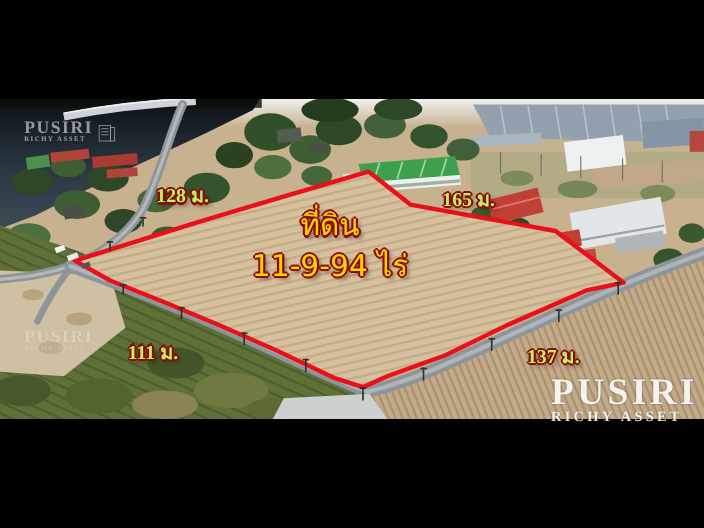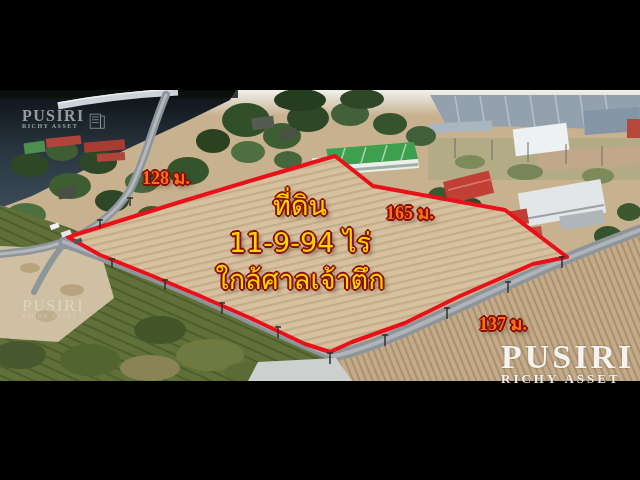--- a/index.html
+++ b/index.html
@@ -5,30 +5,30 @@
   html,body{margin:0;padding:0;background:#222;}
   #stage{position:relative;width:640px;height:480px;background:#000;overflow:hidden;
          font-family:"Liberation Sans",sans-serif;}
   #photo-svg{position:absolute;left:0;top:0;}
   .bar{position:absolute;left:0;width:640px;background:#000;}
   #bar-top{top:0;height:90px;}
   #bar-bottom{top:381px;height:99px;}
 
   
   .ylabel{
-    position:absolute;color:#f97316;font-weight:bold;
+    position:absolute;color:#bef264;font-weight:bold;
     font-family:"Liberation Serif","DejaVu Serif",serif;
     text-shadow:-2px 0 0 #8a0d04,2px 0 0 #8a0d04,0 -2px 0 #8a0d04,0 2px 0 #8a0d04,
       -1px -1px 0 #8a0d04,1px -1px 0 #8a0d04,-1px 1px 0 #8a0d04,1px 1px 0 #8a0d04,
       3px 3px 4px rgba(40,0,0,.55);
     white-space:nowrap;
   }
   .measure{font-size:18px;transform:translateX(-50%);}
   #m-topleft{left:166px;top:163px;}
-  #m-topright{left:410px;top:166px;margin-top:32px;}
+  #m-topright{left:426px;top:166px;}
   #m-bottomleft{left:139px;top:305px;}
   #m-bottomright{left:503px;top:309px;}
 
   #plot-caption{
     position:absolute;left:150px;top:187px;width:300px;text-align:center;
     font-family:"DejaVu Sans","Liberation Sans",sans-serif;
   }
   #plot-caption .cap-line{
     display:block;color:#ffd400;font-weight:normal;font-size:27px;line-height:37px;
     text-shadow:-2px 0 0 #8a0d04,2px 0 0 #8a0d04,0 -2px 0 #8a0d04,0 2px 0 #8a0d04,
@@ -273,26 +273,26 @@
       <rect x="61" y="231" width="10" height="5" fill="#e8e8e8" transform="rotate(-20 66 233)"></rect>
       <rect x="74" y="239" width="8" height="4" fill="#50555a" transform="rotate(-20 78 241)"></rect>
     </g>
   </svg>
 
   <div id="bar-top" class="bar"></div>
   <div id="bar-bottom" class="bar"></div>
 
   <div id="m-topleft" class="ylabel measure">128 ม.</div>
   <div id="m-topright" class="ylabel measure">165 ม.</div>
+  <div id="m-bottomleft" class="ylabel measure">111 ม.</div>
   <div id="m-bottomright" class="ylabel measure">137 ม.</div>
 
   <div id="plot-caption">
     <span class="cap-line">ที่ดิน</span>
     <span class="cap-line">11-9-94 ไร่</span>
-    <span class="cap-line">ใกล้ศาลเจ้าตึก</span>
   </div>
 
   <div id="wm-big" class="wm">
     <div class="wm-textcol">
       <span class="wm-brand">PUSIRI</span>
       <span class="wm-sub">RICHY ASSET</span>
     </div>
     <svg class="wm-building" width="40" height="42" viewBox="0 0 40 42">
       <g stroke="#fff" stroke-width="1.6" fill="none">
         <path d="M14,6 l3,-4 3,4 M20,6 l3,-4 3,4 M11,6 h24"></path>

